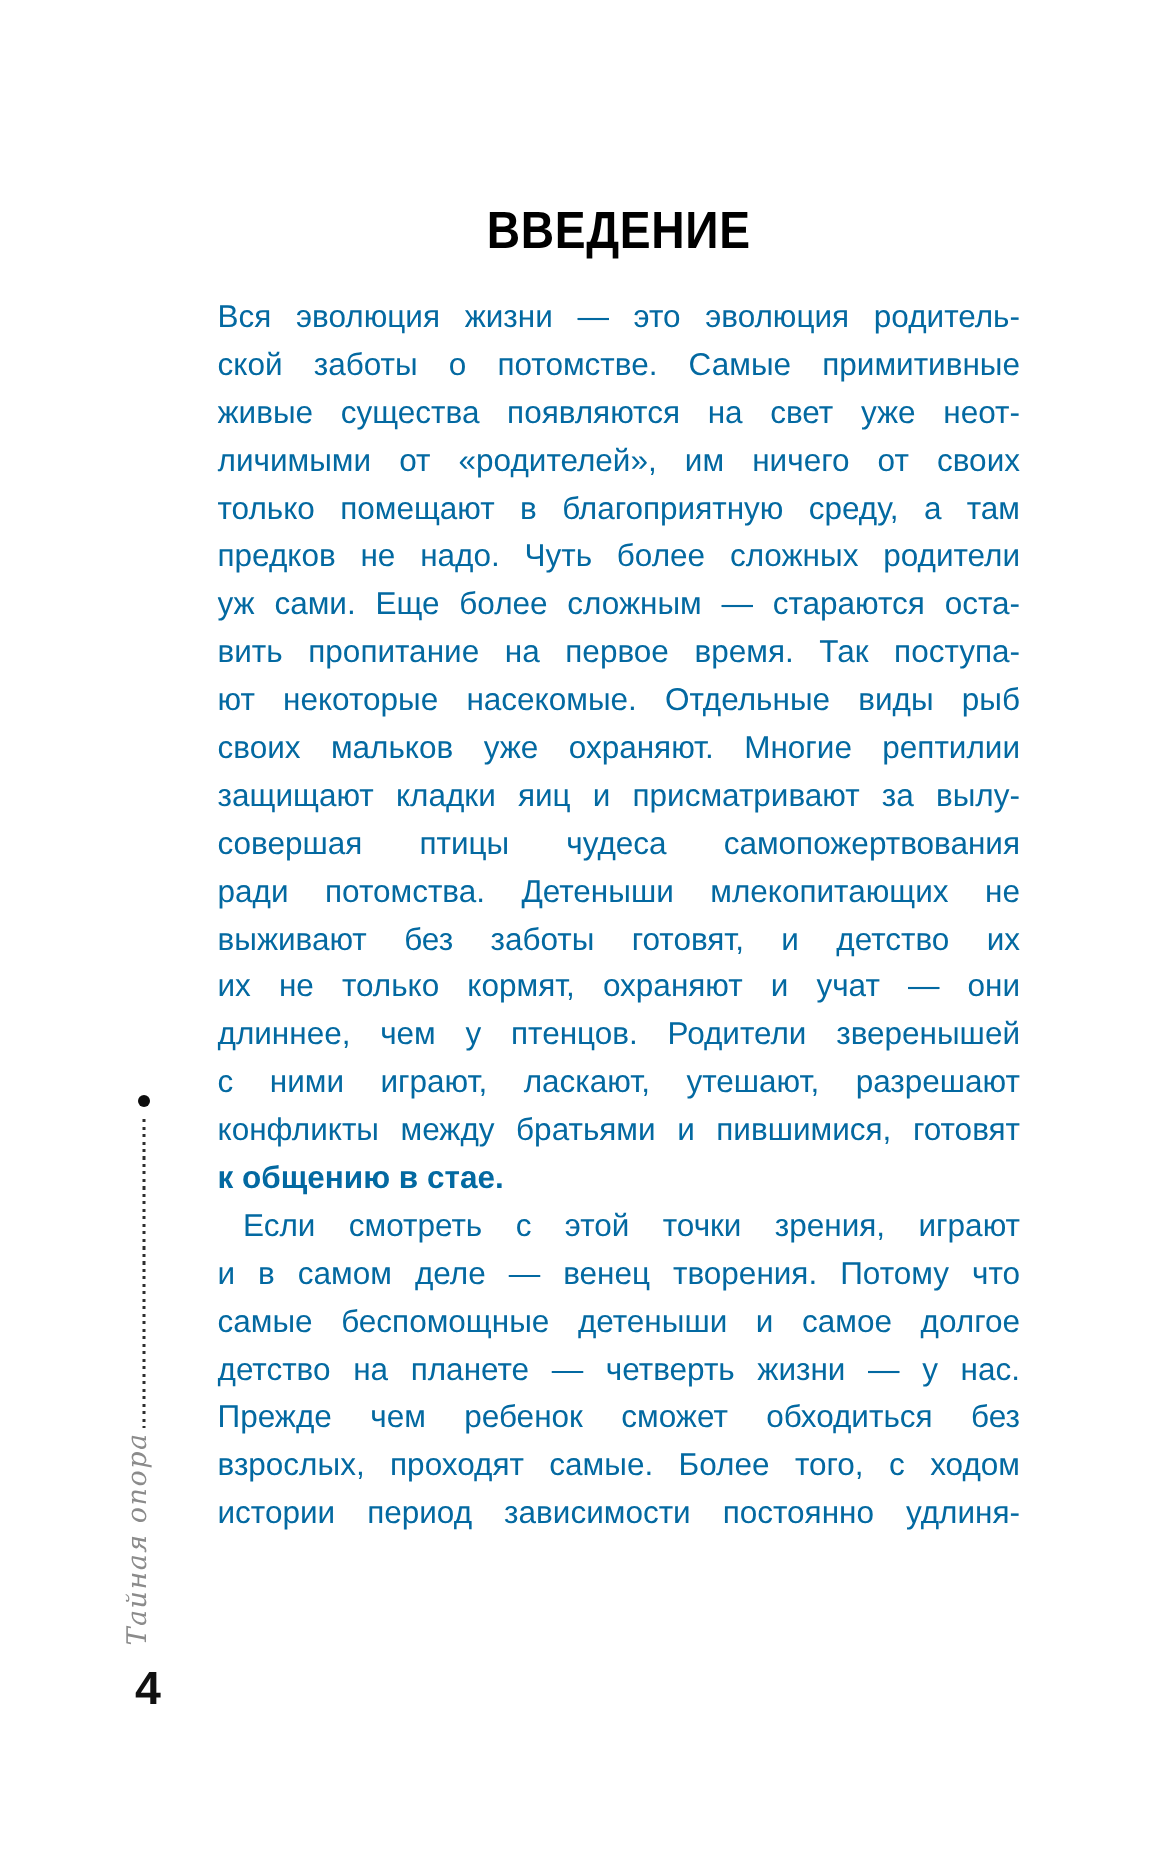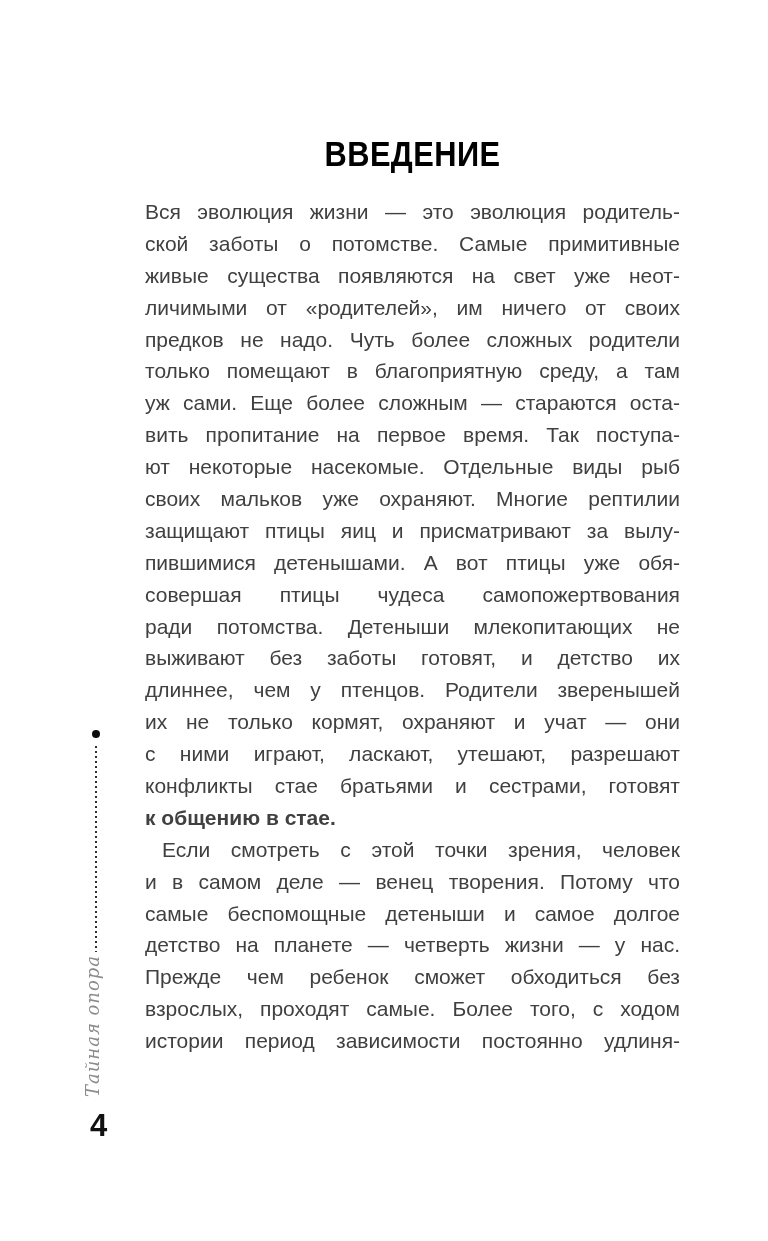--- a/index.html
+++ b/index.html
@@ -30,21 +30,21 @@
     transform: scaleX(0.88);
     transform-origin: center;
   }
   .body-text {
     position: absolute;
     left: 145px;
     top: 196px;
     width: 535px;
     font-size: 21px;
     line-height: 31.9px;
-    color: #404040;
+    color: #0369a1;
   }
   .line {
     text-align: justify;
     text-align-last: justify;
     height: 31.9px;
     overflow: hidden;
   }
   .line.short {
     text-align-last: left;
     font-weight: bold;
@@ -96,37 +96,36 @@
 
 <div class="page">
 
   <h1 class="chapter-title">ВВЕДЕНИЕ</h1>
 
   <main class="body-text">
     <div class="line">Вся эволюция жизни — это эволюция родитель-</div>
     <div class="line">ской заботы о потомстве. Самые примитивные</div>
     <div class="line">живые существа появляются на свет уже неот-</div>
     <div class="line">личимыми от «родителей», им ничего от своих</div>
+    <div class="line">только помещают в благоприятную среду, а там</div>
     <div class="line">предков не надо. Чуть более сложных родители</div>
-    <div class="line">только помещают в благоприятную среду, а там</div>
     <div class="line">уж сами. Еще более сложным — стараются оста-</div>
     <div class="line">вить пропитание на первое время. Так поступа-</div>
     <div class="line">ют некоторые насекомые. Отдельные виды рыб</div>
     <div class="line">своих мальков уже охраняют. Многие рептилии</div>
-    <div class="line">защищают птицы яиц и присматривают за вылу-</div>
-    <div class="line">пившимися детенышами. А вот птицы уже обя-</div>
+    <div class="line">защищают кладки яиц и присматривают за вылу-</div>
     <div class="line">совершая птицы чудеса самопожертвования</div>
     <div class="line">ради потомства. Детеныши млекопитающих не</div>
     <div class="line">выживают без заботы готовят, и детство их</div>
+    <div class="line">их не только кормят, охраняют и учат — они</div>
     <div class="line">длиннее, чем у птенцов. Родители зверенышей</div>
-    <div class="line">их не только кормят, охраняют и учат — они</div>
     <div class="line">с ними играют, ласкают, утешают, разрешают</div>
-    <div class="line">конфликты стае братьями и сестрами, готовят</div>
+    <div class="line">конфликты между братьями и пившимися, готовят</div>
     <div class="line short">к общению в стае.</div>
-    <div class="line indent">Если смотреть с этой точки зрения, человек</div>
+    <div class="line indent">Если смотреть с этой точки зрения, играют</div>
     <div class="line">и в самом деле — венец творения. Потому что</div>
     <div class="line">самые беспомощные детеныши и самое долгое</div>
     <div class="line">детство на планете — четверть жизни — у нас.</div>
     <div class="line">Прежде чем ребенок сможет обходиться без</div>
     <div class="line">взрослых, проходят самые. Более того, с ходом</div>
     <div class="line">истории период зависимости постоянно удлиня-</div>
   </main>
 
   <aside>
     <span class="bullet"></span>

